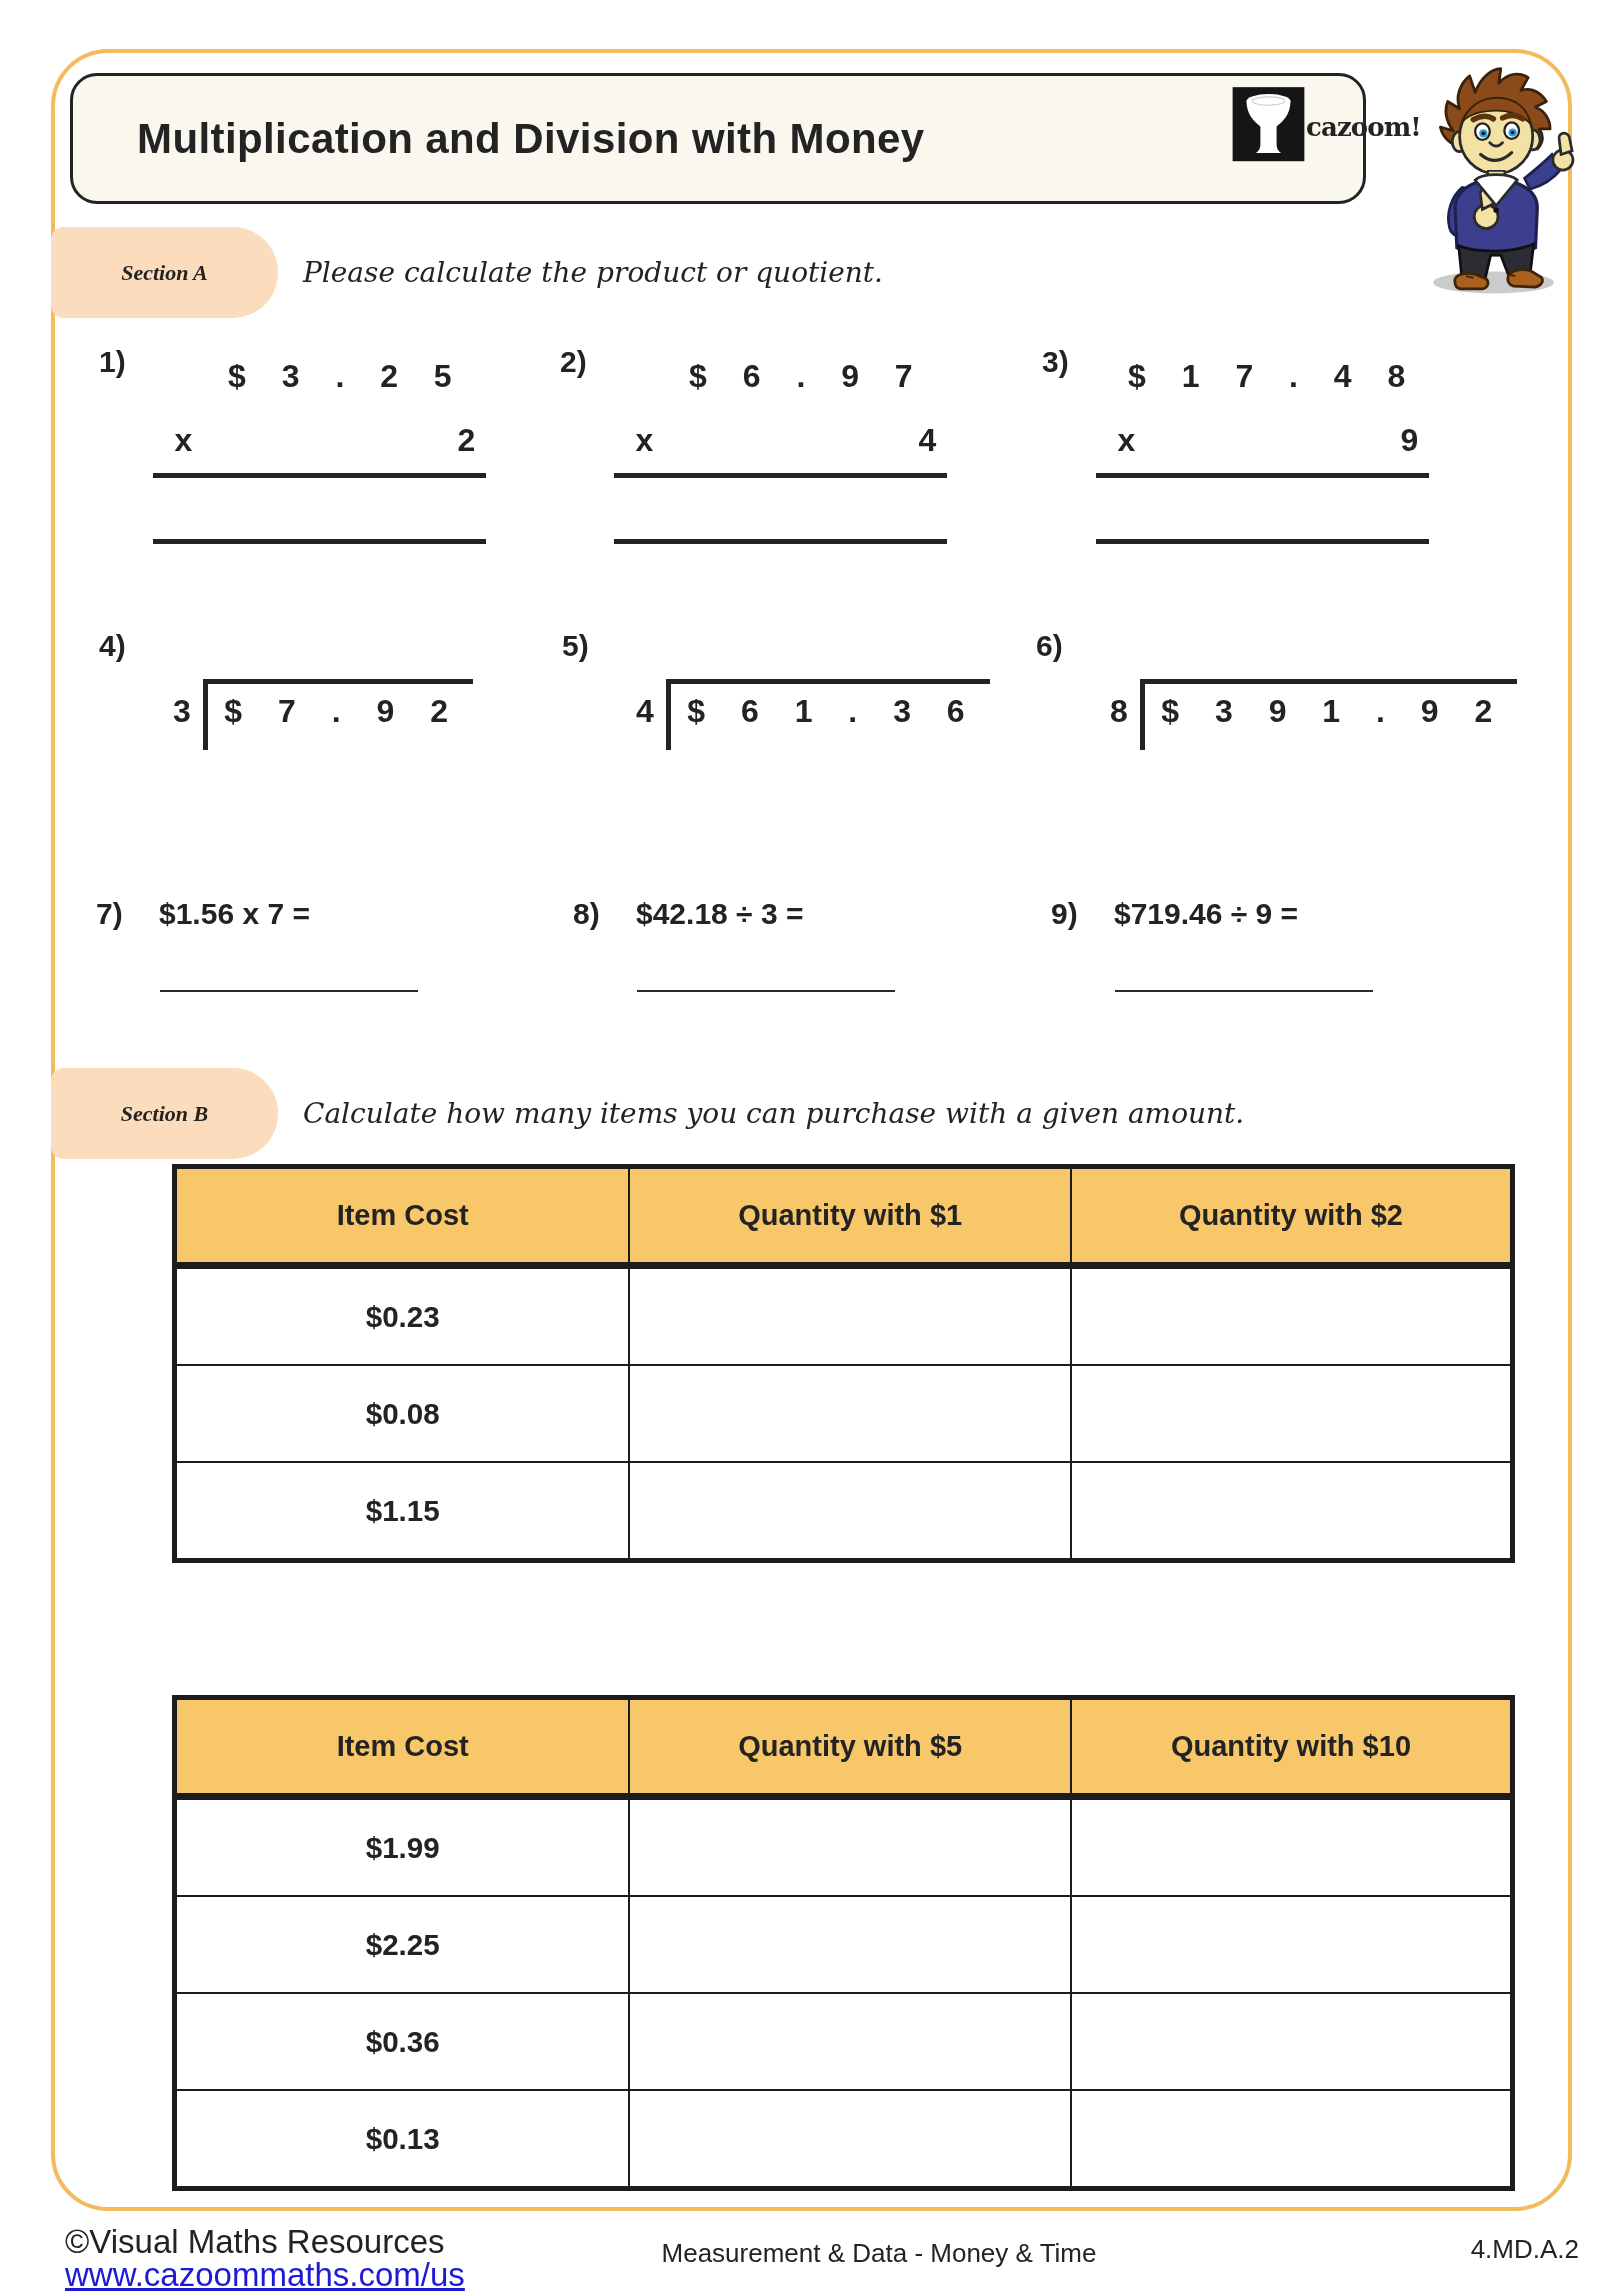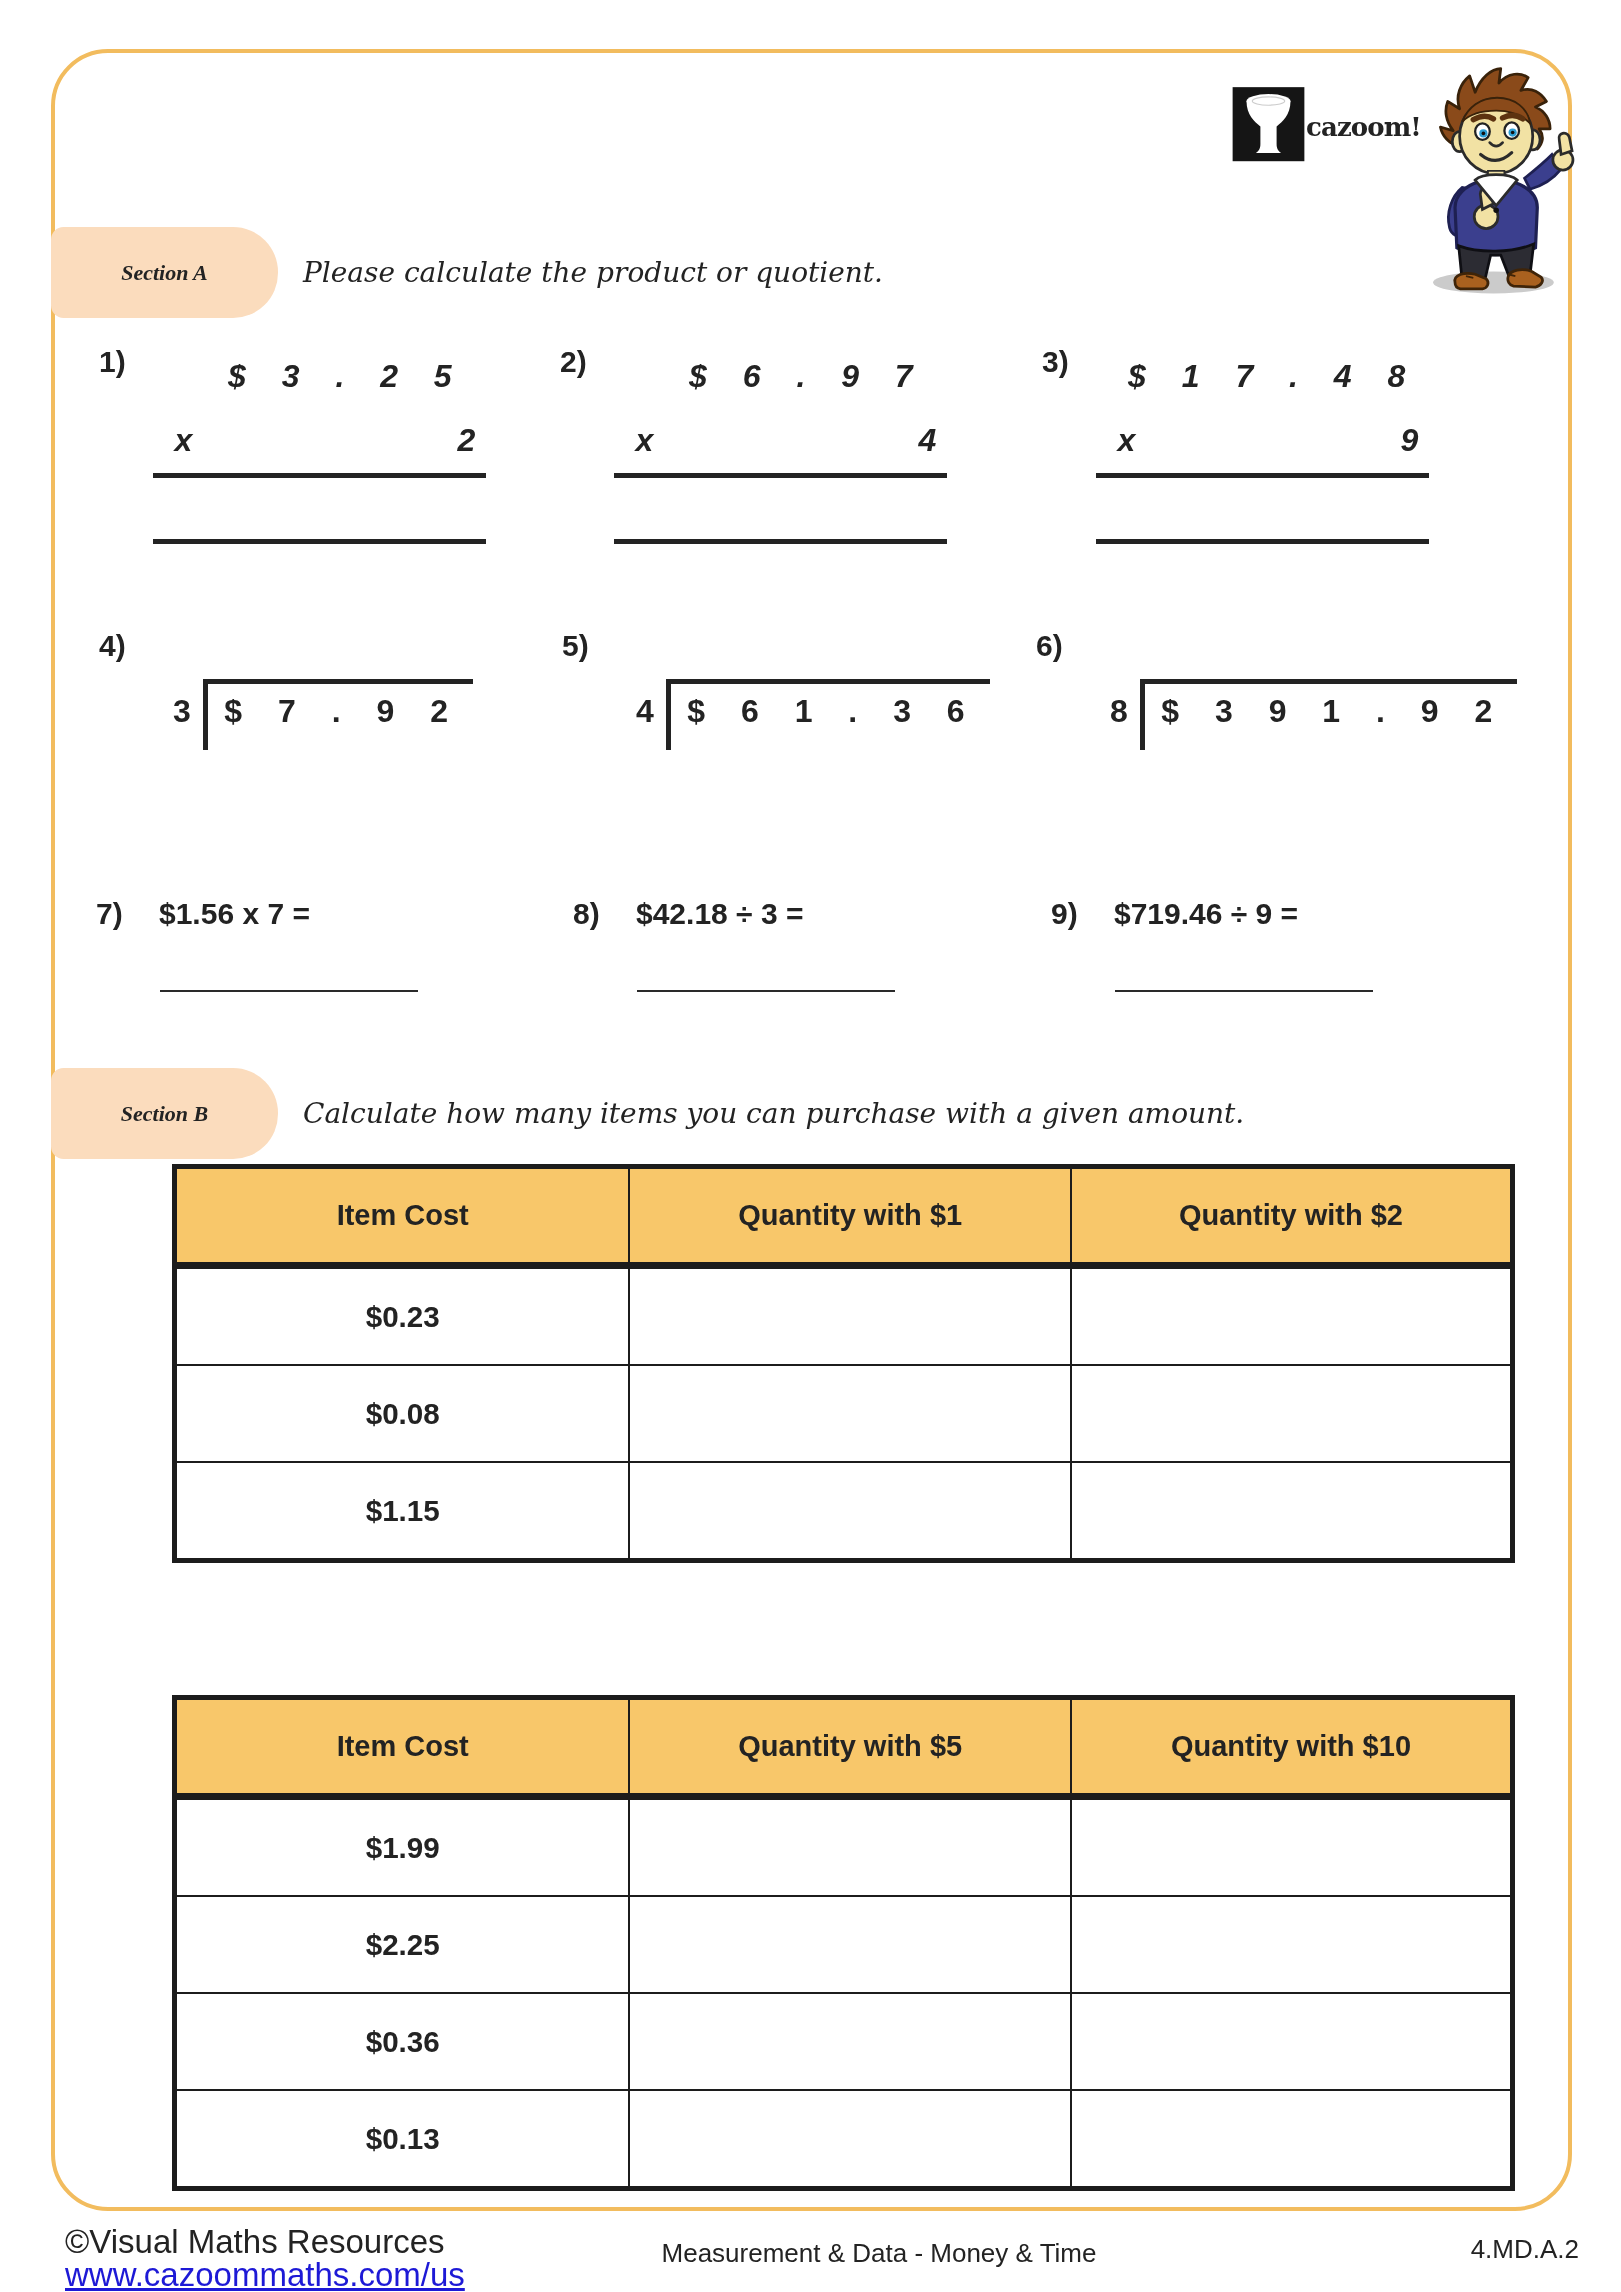--- a/index.html
+++ b/index.html
@@ -25,21 +25,21 @@
                  background:var(--section-label-bg,#fbdcbd);border-radius:12.5px 45px 45px 12.5px;
                  display:flex;align-items:center;justify-content:center;
                  font-family:Liberation Serif, serif;font-style:italic;font-weight:bold;font-size:22px;}
   .instruction{position:absolute;left:303px;height:91px;display:flex;align-items:center;
                font-family:"DejaVu Serif",serif;font-style:italic;font-size:28px;}
   .sec-a{top:227px;} .sec-b{top:1068px;}
 
   
   .mult-problem{position:absolute;top:345px;display:flex;}
   .p-num{font-size:30px;font-weight:bold;width:38px;flex:none;}
-  .mult-body{width:333px;margin-left:16px;font-style:italic;}
+  .mult-body{width:333px;margin-left:16px;}
   .m-top{margin-top:12.5px;padding-left:75px;font-size:32px;font-weight:bold;word-spacing:27px;}
   .m-top--wide{padding-left:32px;}
   .m-bottom{display:flex;justify-content:space-between;padding:0 10.7px 0 21.5px;margin-top:27px;
             font-size:32px;font-weight:bold;}
   .m-line{border-top:5.4px solid #232323;margin-top:14.3px;}
   .m-line2{margin-top:61px;}
 
   
   .div-problem{position:absolute;top:629px;display:flex;}
   .long-div{margin-left:36px;margin-top:50px;display:flex;align-items:flex-start;}
@@ -67,20 +67,23 @@
   .footer-center{position:absolute;left:879px;top:2238px;transform:translateX(-50%);font-size:26px;}
   .footer-code{position:absolute;right:43px;top:2234px;font-size:26px;}
 </style>
 </head>
 <body>
 
 <div class="sheet">
 
   <div class="page-border"></div>
 
+  <div class="title-box">
+    <div class="title-text">Multiplication and Division with Money</div>
+  </div>
 
   <div class="logo">
     <span>
       <svg width="75" height="81" viewBox="0 0 64 70">
         <rect x="1" y="1" width="62" height="64" fill="#151515"></rect>
         <path d="M13,13 C13,25 20,31 25,35 L25,50 C25,54 24,56 21,58 L43,58 C40,56 39,54 39,50 L39,35 C44,31 51,25 51,13 Z" fill="#ffffff"></path>
         <ellipse cx="32" cy="13" rx="19" ry="6" fill="#ffffff"></ellipse>
         <ellipse cx="32" cy="13" rx="14" ry="3.6" fill="none" stroke="#cccccc" stroke-width="1"></ellipse>
       </svg>
     </span>

